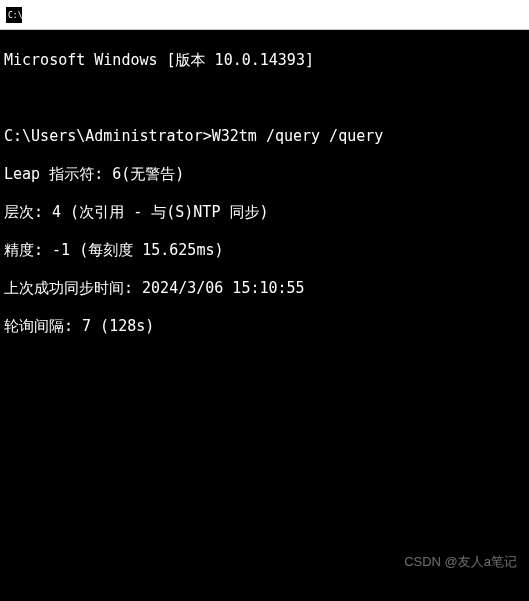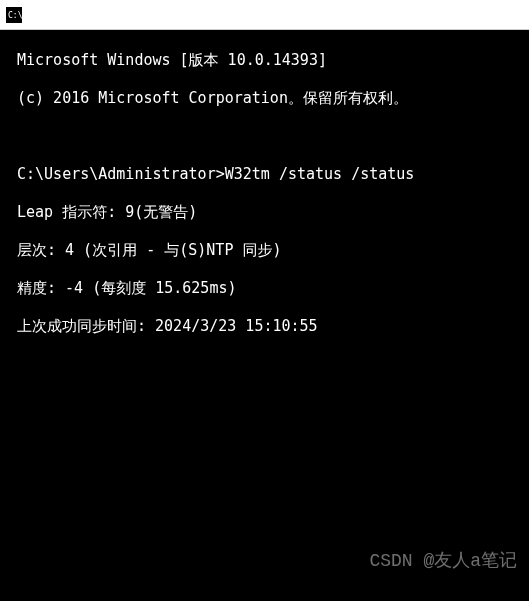--- a/index.html
+++ b/index.html
@@ -27,58 +27,58 @@
     display: inline-flex;
     align-items: center;
     justify-content: center;
   }
   .terminal {
     background: #000;
     color: #fff;
     font-family: "NSimSun", "SimSun", "Consolas", monospace;
     font-size: 15px;
     line-height: 19px;
-    padding: 2px 17px;
+    padding: 2px 4px;
     height: calc(100% - 30px);
     white-space: pre;
     overflow: hidden;
     position: relative;
   }
   .line { white-space: pre; }
   .watermark {
     position: absolute;
     right: 12px;
     bottom: 30px;
     color: rgba(200,200,200,0.55);
-    font-family: Liberation Mono, monospace;
-    font-size: 18px;
+    font-family: Liberation Sans, sans-serif;
+    font-size: 13px;
     pointer-events: none;
   }
 </style>
 </head>
 <body>
 
 <div class="titlebar">
   <span class="icon">
     <svg viewBox="0 0 16 16" width="16" height="16">
       <rect x="0" y="0" width="16" height="16" fill="#000"></rect>
       <text x="2" y="11" font-size="8" fill="#fff" font-family="monospace">C:\</text>
     </svg>
   </span>
 </div>
 
 <div class="terminal">
 <div class="line">Microsoft Windows [版本 10.0.14393]</div>
-<div class="line">(c) 2016 Microsoft Corporation。保留所有权利。</div>
 <div class="line"> </div>
-<div class="line"><span>C:\Users\Administrator&gt;</span><span>W32tm /status /status</span></div>
-<div class="line">Leap 指示符: 9(无警告)</div>
+<div class="line"><span>C:\Users\Administrator&gt;</span><span>W32tm /query /query</span></div>
+<div class="line">Leap 指示符: 6(无警告)</div>
 <div class="line">层次: 4 (次引用 - 与(S)NTP 同步)</div>
-<div class="line">精度: -4 (每刻度 15.625ms)</div>
-<div class="line">上次成功同步时间: 2024/3/23 15:10:55</div>
+<div class="line">精度: -1 (每刻度 15.625ms)</div>
+<div class="line">上次成功同步时间: 2024/3/06 15:10:55</div>
+<div class="line">轮询间隔: 7 (128s)</div>
 <div class="line"> </div>
 <div class="line"> </div>
 
 
 
 
 
 
 
 

